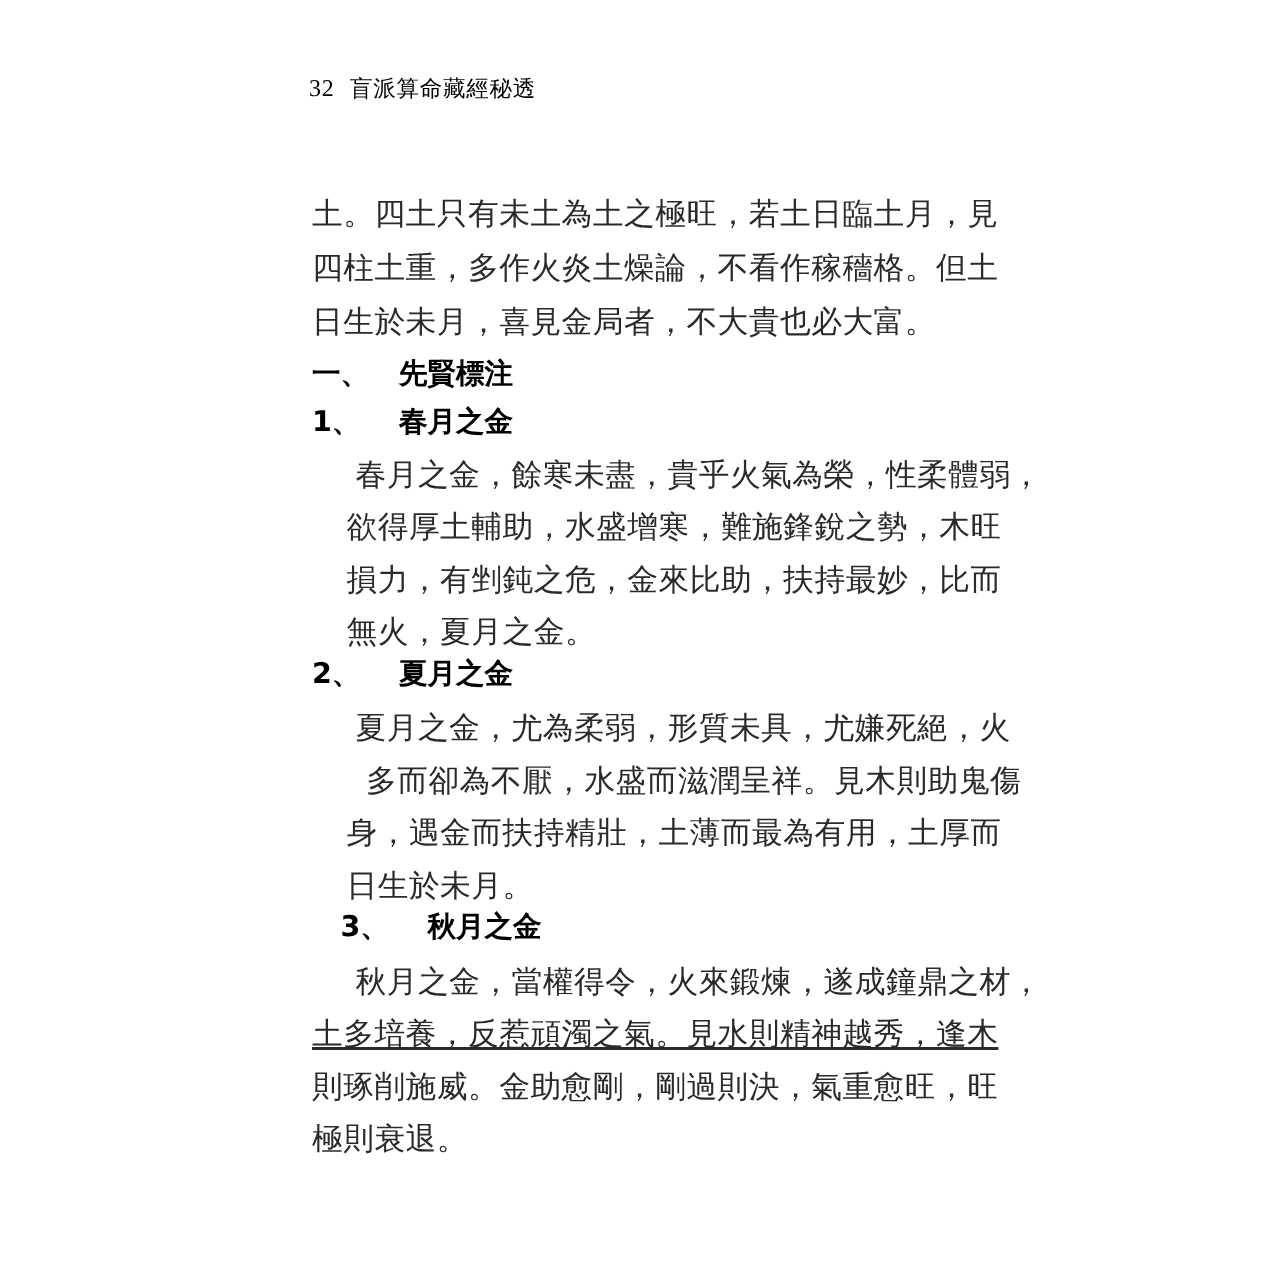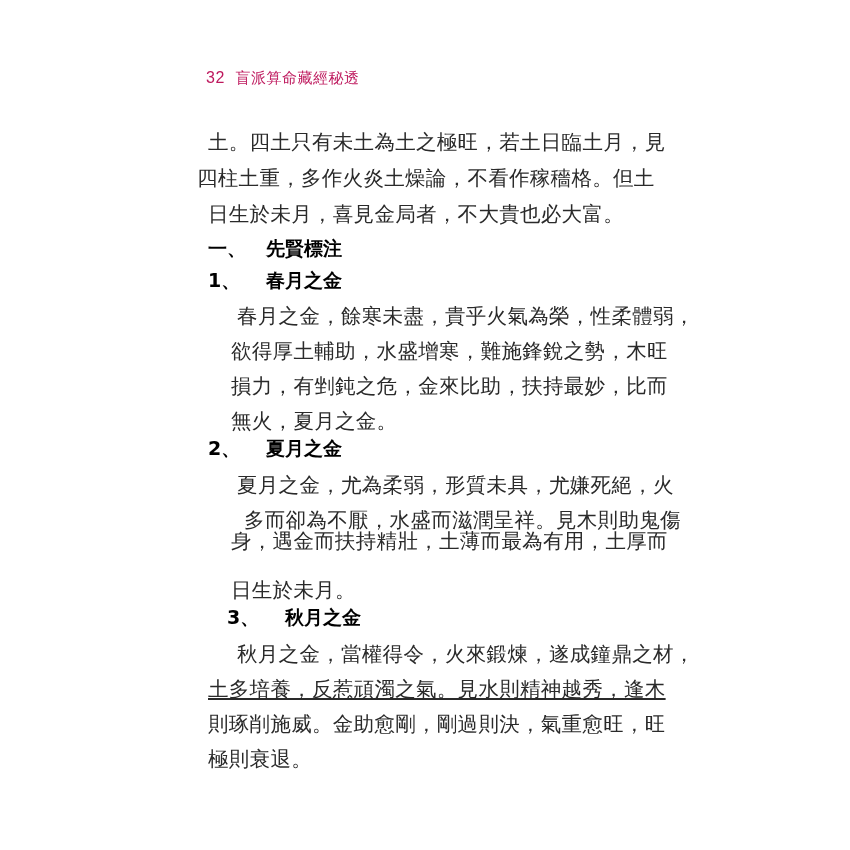--- a/index.html
+++ b/index.html
@@ -1,54 +1,54 @@
 <!DOCTYPE html>
 <html><head>
 <meta charset="utf-8">
 <style>
   html, body { margin:0; padding:0; background:#ffffff; }
   body { width:850px; height:850px; position:relative; overflow:hidden;
          font-family:"DejaVu Sans", sans-serif; color:#222; }
-  .header { position:absolute; left:206px; top:69px; font-family:Liberation Sans, sans-serif;
-            font-size:15px; color:#be185d; letter-spacing:0.5px; }
+  .header { position:absolute; left:206px; top:50px; font-family:Liberation Serif, serif;
+            font-size:15px; color:#000000; letter-spacing:0.5px; }
   .header .pno { font-size:16px; margin-right:6px; }
   .line { position:absolute; font-size:20.5px; color:#2a2a2a; white-space:nowrap; letter-spacing:0.3px; }
   .heading { position:absolute; font-size:19px; font-weight:bold; color:#000000; white-space:nowrap; }
   .heading .num { display:inline-block; width:58px; }
 </style>
 </head>
 <body>
 
 <div class="header">
   <span class="pno">32</span>
   <span>盲派算命藏經秘透</span>
 </div>
 
 <div class="line" style="left:208px;top:128px;">土。四土只有未土為土之極旺，若土日臨土月，見</div>
-<div class="line" style="left:197px;top:164px;">四柱土重，多作火炎土燥論，不看作稼穡格。但土</div>
+<div class="line" style="left:208px;top:164px;">四柱土重，多作火炎土燥論，不看作稼穡格。但土</div>
 <div class="line" style="left:208px;top:200px;">日生於未月，喜見金局者，不大貴也必大富。</div>
 
 <div class="heading" style="left:208px;top:236px;">
   <span class="num">一、</span><span>先賢標注</span>
 </div>
 
 <div class="heading" style="left:208px;top:268px;">
   <span class="num">1、</span><span>春月之金</span>
 </div>
 <div class="line" style="left:237px;top:302px;">春月之金，餘寒未盡，貴乎火氣為榮，性柔體弱，</div>
 <div class="line" style="left:231px;top:337px;">欲得厚土輔助，水盛增寒，難施鋒銳之勢，木旺</div>
 <div class="line" style="left:231px;top:372px;">損力，有剉鈍之危，金來比助，扶持最妙，比而</div>
 <div class="line" style="left:231px;top:407px;">無火，夏月之金。</div>
 
 <div class="heading" style="left:208px;top:436px;">
   <span class="num">2、</span><span>夏月之金</span>
 </div>
 <div class="line" style="left:237px;top:471px;">夏月之金，尤為柔弱，形質未具，尤嫌死絕，火</div>
 <div class="line" style="left:244px;top:506px;">多而卻為不厭，水盛而滋潤呈祥。見木則助鬼傷</div>
-<div class="line" style="left:231px;top:527px;">身，遇金而扶持精壯，土薄而最為有用，土厚而</div>
+<div class="line" style="left:231px;top:541px;">身，遇金而扶持精壯，土薄而最為有用，土厚而</div>
 <div class="line" style="left:231px;top:576px;">日生於未月。</div>
 
 <div class="heading" style="left:208px;top:605px;margin-left:19px;">
   <span class="num">3、</span><span>秋月之金</span>
 </div>
 <div class="line" style="left:237px;top:640px;">秋月之金，當權得令，火來鍛煉，遂成鐘鼎之材，</div>
 <div class="line" style="left:208px;top:675px;text-decoration:underline;">土多培養，反惹頑濁之氣。見水則精神越秀，逢木</div>
 <div class="line" style="left:208px;top:710px;">則琢削施威。金助愈剛，剛過則決，氣重愈旺，旺</div>
 <div class="line" style="left:208px;top:745px;">極則衰退。</div>
 

